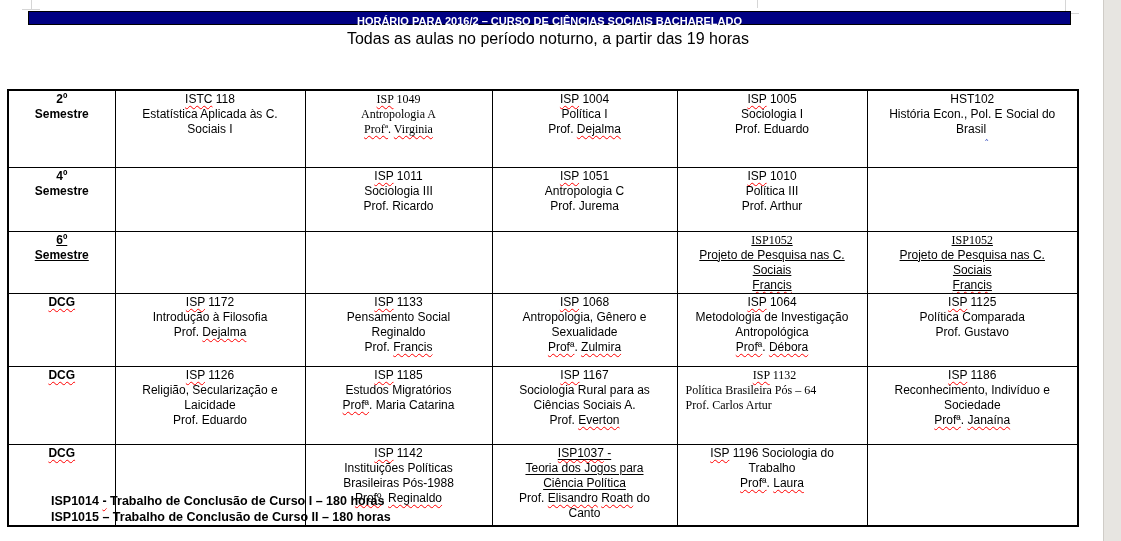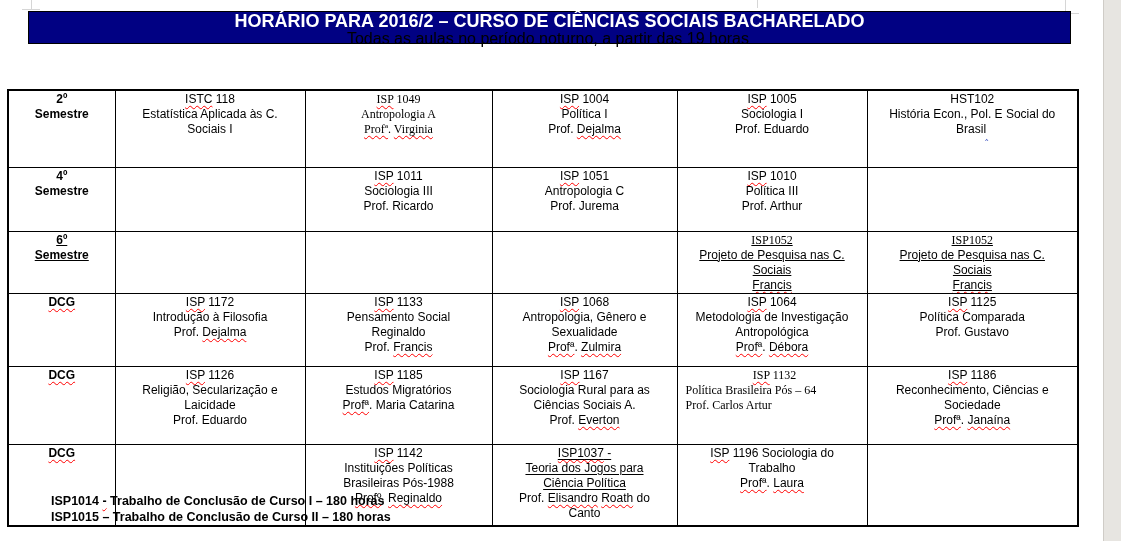--- a/index.html
+++ b/index.html
@@ -15,23 +15,23 @@
     font-family:"Liberation Sans","DejaVu Sans",sans-serif;color:#000;}
   .stage{position:relative;width:1121px;height:541px;background:#fff;}
 
   
   .page-edge{position:absolute;right:0;top:0;width:18px;height:541px;
     background:var(--page-edge);border-left:1px solid #cfccc7;}
 
   
   .guide{position:absolute;background:var(--guide);}
 
-  .title-bar{position:absolute;left:28px;top:11px;width:1043px;height:33px;
+  .title-bar{position:absolute;left:28px;top:11px;width:1043px;height:14px;
     background:var(--title-bar-bg);color:var(--title-text);
-    font-size:18px;font-weight:bold;text-align:center;line-height:19px;
+    font-size:11px;font-weight:bold;text-align:center;line-height:19px;
     border:1px solid #000;}
   .subtitle{position:absolute;left:13px;top:30px;width:1070px;
     font-size:16px;text-align:center;}
 
   table.sched{position:absolute;left:7px;top:45px;width:1070px;
     border-collapse:collapse;table-layout:fixed;border:2px solid var(--border);margin-top:44px;}
   table.sched td{border:1px solid var(--border);vertical-align:top;
     font-size:12px;line-height:15px;text-align:center;padding:1px 3px 0 3px;
     overflow:hidden;}
   table.sched tr:nth-child(1){height:77px;}
@@ -214,21 +214,21 @@
             <div class="ln"><span>Ciências Sociais A.</span></div>
             <div class="ln"><span>Prof. </span><span class="sq">Everton</span></div>
           </td>
           <td class="serif big alignleft">
             <div class="ln" style="text-align: center;"><span class="sq">ISP</span><span> 1132</span></div>
             <div class="ln"><span>Política Brasileira Pós – 64</span></div>
             <div class="ln"><span>Prof. Carlos Artur</span></div>
           </td>
           <td>
             <div class="ln"><span class="sq">ISP</span><span> 1186</span></div>
-            <div class="ln"><span>Reconhecimento, Ciências e</span></div>
+            <div class="ln"><span>Reconhecimento, Indivíduo e</span></div>
             <div class="ln"><span>Sociedade</span></div>
             <div class="ln"><span class="sq">Profª</span><span>. </span><span class="sq">Janaína</span></div>
           </td>
         </tr>
         <tr>
           <td class="rowlabel">
             <div><span class="sq">DCG</span></div>
           </td>
           <td></td>
           <td>

